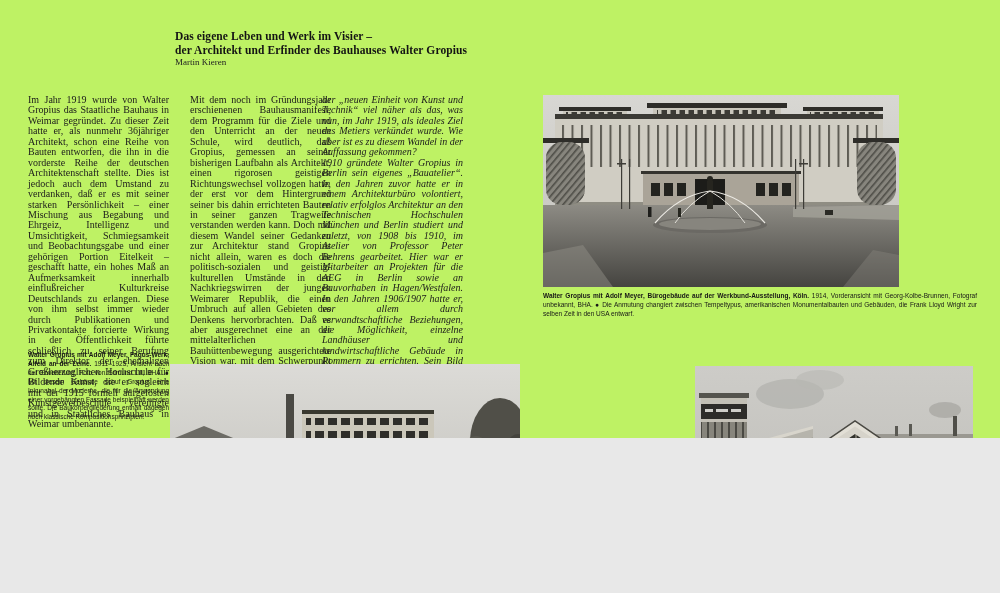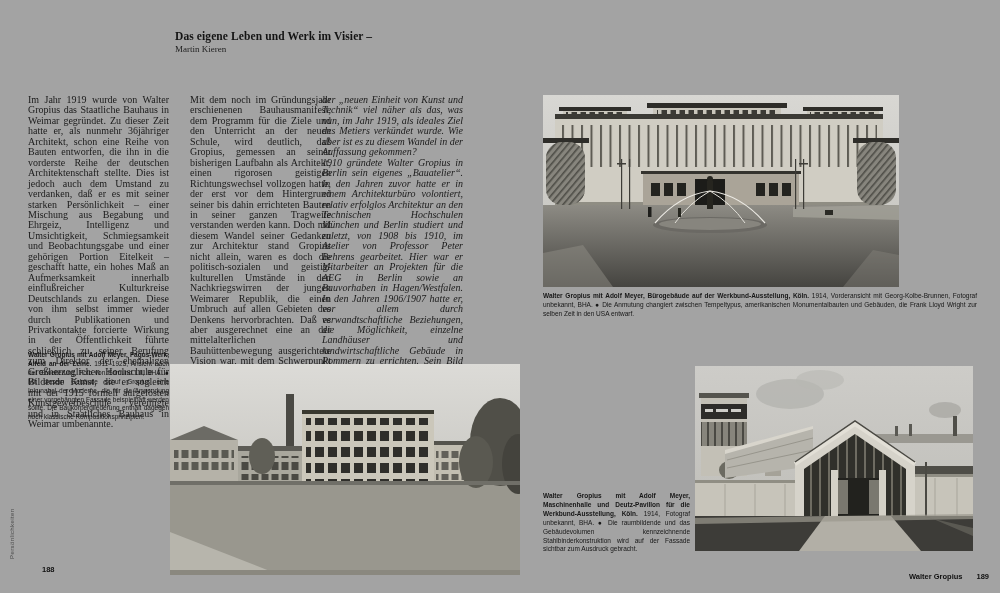--- a/index.html
+++ b/index.html
@@ -1,17 +1,17 @@
 <!DOCTYPE html>
 <html><head>
 <meta charset="utf-8">
 <style>
   html,body{margin:0;padding:0;background:#e8e8e8;}
   .spread{
-    position:relative;width:1000px;height:593px;background:#a3a3a3;
+    position:relative;width:1000px;height:438px;background:#bef264;
     overflow:hidden;font-family:"Liberation Serif",serif;color:#1b1b1b;
   }
   
   .title-block{position:absolute;left:175px;top:30px;width:400px;}
   .title-line{font-weight:bold;font-size:11.5px;line-height:13.5px;letter-spacing:.1px;color:#141414;}
   .author{font-size:9px;color:#222;}
   
   .col{
     position:absolute;top:95px;width:141px;
     font-size:10px;line-height:10.45px;text-align:justify;
@@ -43,20 +43,21 @@
   #footer-right{position:absolute;left:855px;top:572px;width:120px;text-align:right;}
   #footer-right .label{margin-right:14px;}
 </style>
 </head>
 <body>
 
 <div class="spread">
 
   <div class="title-block">
     <div class="title-line">Das eigene Leben und Werk im Visier –</div>
+    <div class="title-line">der Architekt und Erfinder des Bauhauses Walter Gropius</div>
     <div class="author">Martin Kieren</div>
   </div>
 
   <div class="col" id="col1">Im Jahr 1919 wurde von Walter Gropius das Staatliche Bauhaus in Weimar gegründet. Zu dieser Zeit hatte er, als nunmehr 36jähriger Architekt, schon eine Reihe von Bauten entworfen, die ihn in die vorderste Reihe der deutschen Architektenschaft stellte. Dies ist jedoch auch dem Umstand zu verdanken, daß er es mit seiner starken Persönlichkeit – einer Mischung aus Begabung und Ehrgeiz, Intelligenz und Umsichtigkeit, Schmiegsamkeit und Beobachtungsgabe und einer gehörigen Portion Eitelkeit – geschafft hatte, ein hohes Maß an Aufmerksamkeit innerhalb einflußreicher Kulturkreise Deutschlands zu erlangen. Diese von ihm selbst immer wieder durch Publikationen und Privatkontakte forcierte Wirkung in der Öffentlichkeit führte schließlich zu seiner Berufung zum Direktor der ehemaligen Großherzoglichen Hochschule für Bildende Kunst, die er sogleich mit der 1915 formell aufgelösten Kunstgewerbeschule vereinigte und in Staatliches Bauhaus in Weimar umbenannte.</div>
   <div class="col" id="col2">Mit dem noch im Gründungsjahr erschienenen Bauhausmanifest, dem Programm für die Ziele und den Unterricht an der neuen Schule, wird deutlich, daß Gropius, gemessen an seiner bisherigen Laufbahn als Architekt, einen rigorosen geistigen Richtungswechsel vollzogen hatte, der erst vor dem Hintergrund seiner bis dahin errichteten Bauten in seiner ganzen Tragweite verstanden werden kann. Doch mit diesem Wandel seiner Gedanken zur Architektur stand Gropius nicht allein, waren es doch die politisch-sozialen und geistig-kulturellen Umstände in den Nachkriegswirren der jungen Weimarer Republik, die einen Umbruch auf allen Gebieten des Denkens hervorbrachten. Daß es aber ausgerechnet eine an der mittelalterlichen Bauhüttenbewegung ausgerichtete Vision war, mit dem Schwerpunkt auf der handwerklichen Tätigkeit, erstaunt jedoch. Denn Gropius' Vorkriegsbauten waren in ihrer speziellen konstruktiven Durcharbeitung und Ausdrucksqualität dem ab 1923 erklärten Ziel</div>
   <div class="col" id="col3">der „neuen Einheit von Kunst und Technik“ viel näher als das, was nun, im Jahr 1919, als ideales Ziel des Metiers verkündet wurde. Wie aber ist es zu diesem Wandel in der Auffassung gekommen?
 1910 gründete Walter Gropius in Berlin sein eigenes „Bauatelier“. In den Jahren zuvor hatte er in einem Architekturbüro volontiert, relativ erfolglos Architektur an den Technischen Hochschulen München und Berlin studiert und zuletzt, von 1908 bis 1910, im Atelier von Professor Peter Behrens gearbeitet. Hier war er Mitarbeiter an Projekten für die AEG in Berlin sowie an Bauvorhaben in Hagen/Westfalen. In den Jahren 1906/1907 hatte er, vor allem durch verwandtschaftliche Beziehungen, die Möglichkeit, einzelne Landhäuser und landwirtschaftliche Gebäude in Pommern zu errichten. Sein Bild von Architektur war also einerseits geprägt von den imposanten AEG-Bauten aus der Hand von Peter Behrens, andererseits von der ländlichen Idylle. Dieser Mischung aus</div>
 
   <div class="caption" id="caption-fagus"><span class="cap-title">Walter Gropius mit Adolf Meyer, Fagus-Werk, Alfeld an der Leine.</span><span> 1911–1925, Ansicht nach der Erweiterung, Foto von Edmund Lill, BHA. ● Mit diesem Gebäude schuf Gropius eine Inkunabel der Moderne, die für die Anwendung einer vorgehängten Fassade beispielhaft werden sollte. Die Baukörpergliederung enthält dagegen noch klassische Kompositionsprinzipien.</span></div>
 

